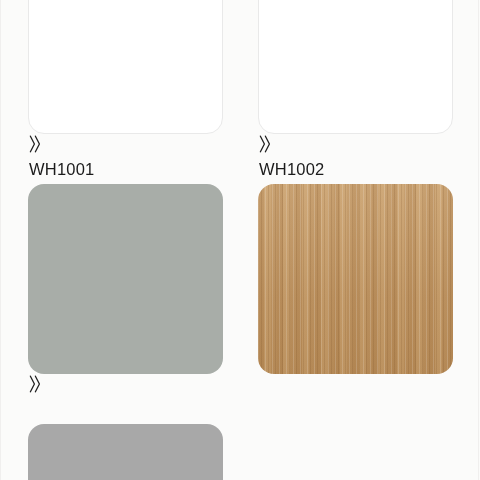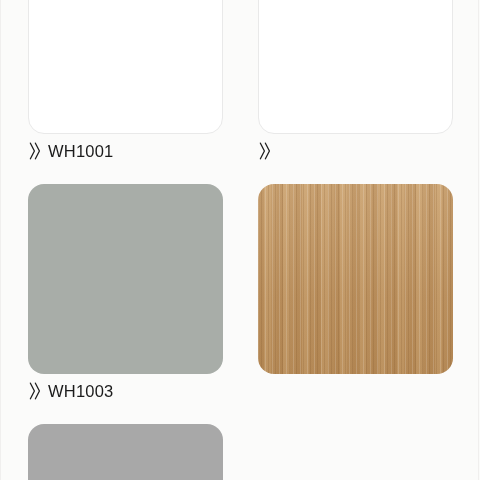--- a/index.html
+++ b/index.html
@@ -77,24 +77,25 @@
         rgba(214,176,126,0.20) 6px,
         rgba(214,176,126,0.20) 13px,
         rgba(168,122,72,0.14) 13px,
         rgba(168,122,72,0.14) 19px
       ),
       linear-gradient(180deg, #cda778 0%, #bd9361 60%, #b68b58 100%);
   }
 
   .swatch-label {
     display: flex;
-    align-items: center;
+    align-items: flex-start;
     gap: 7px;
     height: 34px;
     padding-left: 1px;
+    flex-direction: column;
   }
 
   .chevron-icon {
     display: inline-block;
     width: 12px;
     height: 20px;
     flex: 0 0 auto;
     color: #1f1f1f;
   }
   .chevron-icon svg { display: block; }
@@ -145,33 +146,33 @@
 
     <div class="swatch-card">
       <div class="swatch-tile bordered"></div>
       <div class="swatch-label">
         <span class="chevron-icon">
           <svg width="12" height="20" viewBox="0 0 12 20" fill="none" xmlns="http://www.w3.org/2000/svg" aria-hidden="true">
             <path d="M1.4 2.2 L5.4 10 L1.4 17.8" stroke="currentColor" stroke-width="1.3" stroke-linecap="round" stroke-linejoin="round"></path>
             <path d="M6.4 2.2 L10.4 10 L6.4 17.8" stroke="currentColor" stroke-width="1.3" stroke-linecap="round" stroke-linejoin="round"></path>
           </svg>
         </span>
+        <span class="swatch-name">WH1002</span>
       </div>
     </div>
 
     <div class="swatch-card">
       <div class="swatch-tile" style="background:#A8ADA8;"></div>
       <div class="swatch-label">
         <span class="chevron-icon">
           <svg width="12" height="20" viewBox="0 0 12 20" fill="none" xmlns="http://www.w3.org/2000/svg" aria-hidden="true">
             <path d="M1.4 2.2 L5.4 10 L1.4 17.8" stroke="currentColor" stroke-width="1.3" stroke-linecap="round" stroke-linejoin="round"></path>
             <path d="M6.4 2.2 L10.4 10 L6.4 17.8" stroke="currentColor" stroke-width="1.3" stroke-linecap="round" stroke-linejoin="round"></path>
           </svg>
         </span>
-        <span class="swatch-name">WH1003</span>
       </div>
     </div>
 
 
     <div class="swatch-card">
       <div class="swatch-tile wood"></div>
 
     </div>
 
     <div class="swatch-card">

